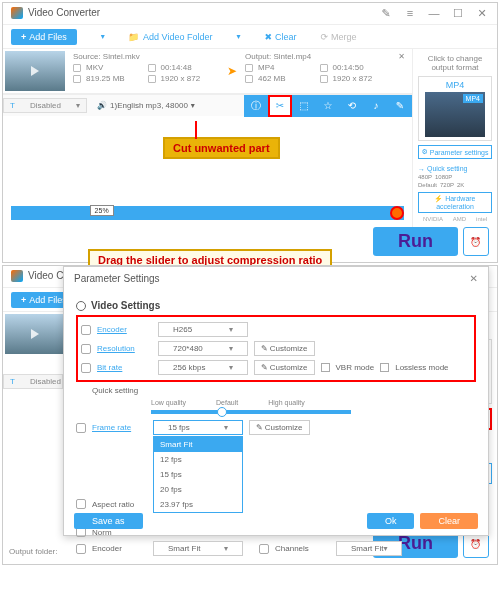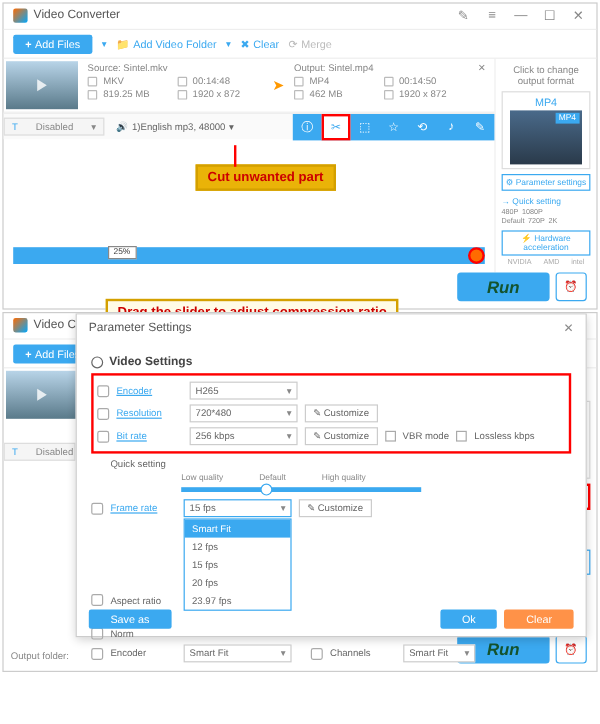--- a/index.html
+++ b/index.html
@@ -3,21 +3,21 @@
 <meta charset="utf-8">
 <style>
 *{box-sizing:border-box;margin:0;padding:0;font-family:Arial,sans-serif}
 body{background:#fff;font-size:9px;color:#333}
 .window{border:1px solid #ccc;background:#fff;position:relative}
 .titlebar{display:flex;padding:4px 8px;border-bottom:1px solid #eee;height:22px}
 .logo{width:12px;height:12px;background:linear-gradient(135deg,#ff6b00,#00a8ff);border-radius:2px;margin-right:5px}
 .title{font-size:10px;color:#555}
 .winbtns{margin-left:auto;display:flex;gap:10px;color:#888;font-size:11px}
 .winbtn{cursor:pointer;width:14px;text-align:center}
-.toolbar{display:flex;align-items:center;padding:4px 8px;gap:8px;height:24px;border-bottom:1px solid #eee}
+.toolbar{display:flex;align-items:center;padding:4px 8px;gap:24px;height:24px;border-bottom:1px solid #eee}
 .btn-add{background:#3ba9f0;color:#fff;padding:3px 10px;font-size:9px;border-radius:2px;display:flex;align-items:center;gap:3px}
 .btn-add::before{content:"+";font-weight:bold}
 .tbtn{color:#3ba9f0;font-size:9px;display:flex;align-items:center;gap:3px}
 .tbtn-dis{color:#bbb}
 .dropdown-arrow{color:#3ba9f0;font-size:8px}
 .main{display:flex;min-height:140px}
 .left{flex:1;padding:0;position:relative}
 .right{width:85px;padding:5px;border-left:1px solid #eee}
 .file-row{display:flex;border-bottom:1px solid #eee}
 .thumb{width:60px;height:40px;background:linear-gradient(#b8d4e8,#5a7a8a);position:relative;margin:2px}
@@ -51,35 +51,35 @@
 .annotation1{border:2px solid #d4a000;background:#eab308;color:#c00;font-weight:bold;font-size:11px;padding:3px 8px;position:absolute;left:160px;top:88px}
 .annotation1::before{content:"";position:absolute;top:-18px;left:30px;width:2px;height:18px;background:red}
 .annotation2{border:2px solid #d4a000;background:#fffbe6;color:#c00;font-weight:bold;font-size:11px;padding:3px 8px;position:absolute;left:85px;top:200px}
 .arrow-diag{position:absolute;left:120px;top:218px;width:2px;height:40px;background:red;transform:rotate(25deg);transform-origin:top}
 .arrow-diag::after{content:"";position:absolute;bottom:-2px;left:-3px;border-top:6px solid red;border-left:4px solid transparent;border-right:4px solid transparent}
 .slider-bar{height:14px;background:#3ba9f0;margin:90px 8px 6px 8px;position:relative}
 .slider-handle{position:absolute;left:20%;top:-1px;background:#fff;border:1px solid #888;font-size:7px;padding:1px 4px}
 .slider-end{position:absolute;right:0;top:0;width:14px;height:14px;background:#ff6b00;border-radius:50%;border:2px solid red}
 .run-row{display:flex;padding:0 8px 6px 8px;gap:5px}
 .spacer{flex:1}
-.run-btn{background:#3ba9f0;color:#14532d;font-size:14px;font-style:italic;font-weight:bold;padding:4px 25px;border-radius:3px}
+.run-btn{background:#3ba9f0;color:#4c1d95;font-size:18px;font-weight:bold;padding:4px 25px;border-radius:3px}
 .clock-btn{border:1px solid #3ba9f0;color:#3ba9f0;width:26px;display:flex;align-items:center;justify-content:center;border-radius:3px}
 
 .dialog{position:absolute;left:60px;top:0;right:8px;bottom:28px;background:#fff;border:1px solid #ccc;box-shadow:0 2px 8px rgba(0,0,0,0.2)}
 .dlg-title{padding:6px 10px;font-size:10px;color:#555;border-bottom:0;display:flex}
 .dlg-close{margin-left:auto;color:#888;cursor:pointer}
 .dlg-body{padding:6px 12px}
 .section-hdr{display:flex;align-items:center;gap:5px;font-size:10px;color:#444;font-weight:bold;margin:4px 0}
 .gear{width:10px;height:10px;border:1px solid #666;border-radius:50%;position:relative}
 .redbox{border:2px solid red;padding:3px;margin:2px 0}
 .form-row{display:flex;align-items:center;gap:6px;padding:2px 0;font-size:8px;color:#666}
 .form-ico{width:10px;height:10px;border:1px solid #aaa;border-radius:2px;flex-shrink:0}
 .form-label{width:55px;color:#666}
 .form-label.blue{color:#3ba9f0;text-decoration:underline}
-.sel{border:1px solid #ccc;padding:2px 4px;font-size:8px;min-width:90px;display:flex;background:#fff}
+.sel{border:1px solid #ccc;padding:2px 14px;font-size:8px;min-width:90px;display:flex;background:#fff}
 .sel::after{content:"▾";margin-left:auto;color:#888}
 .cust-btn{border:1px solid #ccc;padding:2px 6px;font-size:8px;display:flex;align-items:center;gap:2px}
 .chk{width:9px;height:9px;border:1px solid #aaa;display:inline-block}
 .quality-row{display:flex;gap:30px;font-size:7px;color:#888;padding:2px 0 2px 75px}
 .q-slider{height:4px;background:linear-gradient(90deg,#3ba9f0,#3ba9f0);margin:2px 0 4px 75px;width:200px;position:relative}
 .q-slider::after{content:"";position:absolute;left:33%;top:-3px;width:8px;height:8px;background:#fff;border:1px solid #3ba9f0;border-radius:50%}
 .dd-open{position:absolute;background:#fff;border:1px solid #3ba9f0;font-size:8px;min-width:90px;z-index:5}
 .dd-open>div{padding:3px 6px;color:#666}
 .dd-open>div:first-child{background:#3ba9f0;color:#fff}
 .dlg-footer{display:flex;gap:6px;padding:6px 10px;position:absolute;bottom:0;left:0;right:0}
@@ -293,21 +293,21 @@
         <div class="form-row">
           <div class="form-ico"></div>
           <div class="form-label blue">Bit rate</div>
           <div class="sel">
               <span>256 kbps</span>
             </div>
           <div class="cust-btn">✎ <span>Customize</span></div>
           <span class="chk"></span>
             <span>VBR mode</span>
           <span class="chk"></span>
-            <span>Lossless kbps</span>
+            <span>Lossless mode</span>
         </div>
       </div>
       <div class="form-row" style="padding-left:16px">
           <div class="form-label">Quick setting</div>
         </div>
       <div class="quality-row">
           <span>Low quality</span>
           <span>Default</span>
           <span>High quality</span>
         </div>

